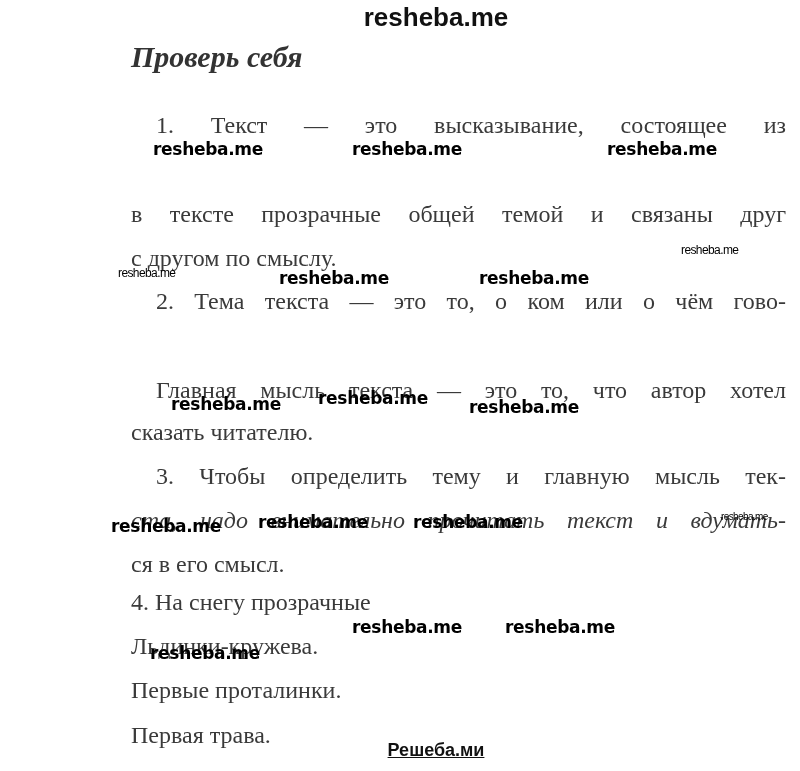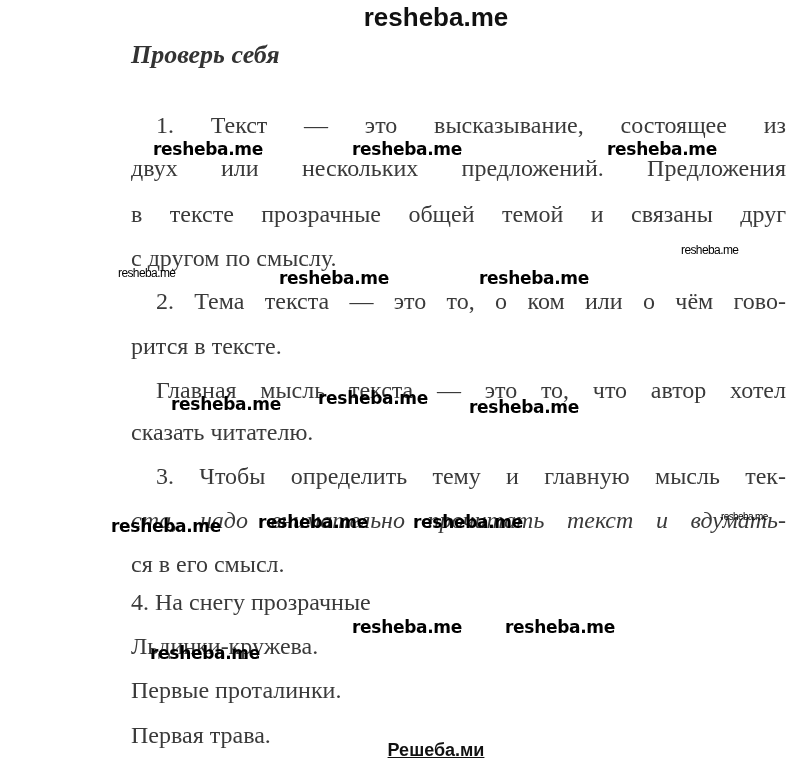--- a/index.html
+++ b/index.html
@@ -6,21 +6,21 @@
   body { width: 800px; height: 771px; position: relative; overflow: hidden; }
   .page { position: absolute; left: 0; top: 0; width: 800px; height: 771px; margin-left: 36px; }
   .site-header {
     position: absolute; left: 0; top: 0; width: 800px; text-align: center;
     font-family: "Liberation Sans", sans-serif; font-weight: bold; font-size: 26px;
     color: #111; top: 2px;
   }
   .title {
     position: absolute; left: 95px; top: 40px;
     font-family: "Liberation Serif", serif; font-style: italic; font-weight: bold;
-    font-size: 26px; color: #333;
+    font-size: 30px; color: #333;
   }
   .line {
     position: absolute; left: 95px; width: 655px;
     font-family: "Liberation Serif", serif; font-size: 24px; color: #3a3a3a;
     white-space: nowrap; line-height: 36px;
   }
   .line.justify { text-align: justify; text-align-last: justify; }
   .wm {
     position: absolute; font-family: "DejaVu Sans", sans-serif; font-weight: bold;
     font-size: 17px; color: #000; white-space: nowrap; letter-spacing: -0.3px;
@@ -35,26 +35,24 @@
   }
 </style>
 </head>
 <body>
 
 <div class="page">
   <div class="site-header">resheba.me</div>
   <div class="title">Проверь себя</div>
 
   <div class="line justify" style="top:107px;left:120px;width:630px;">1. Текст — это высказывание, состоящее из</div>
-  <div class="line justify" style="top:150px;">двух или нескольких предложений. Предложения</div>
   <div class="line justify" style="top:196px;">в тексте прозрачные общей темой и связаны друг</div>
   <div class="line" style="top:240px;">с другом по смыслу.</div>
 
   <div class="line justify" style="top:283px;left:120px;width:630px;">2. Тема текста — это то, о ком или о чём гово-</div>
-  <div class="line" style="top:328px;">рится в тексте.</div>
   <div class="line justify" style="top:372px;left:120px;width:630px;">Главная мысль текста — это то, что автор хотел</div>
   <div class="line" style="top:414px;">сказать читателю.</div>
 
   <div class="line justify" style="top:458px;left:120px;width:630px;">3. Чтобы определить тему и главную мысль тек-</div>
   <div class="line justify" style="top:502px;font-style:italic;">ста, надо внимательно прочитать текст и вдумать-</div>
   <div class="line" style="top:546px;">ся в его смысл.</div>
 
   <div class="line" style="top:584px;left:95px;">4. На снегу прозрачные</div>
   <div class="line" style="top:628px;left:95px;">Льдинки-кружева.</div>
   <div class="line" style="top:672px;left:95px;">Первые проталинки.</div>

